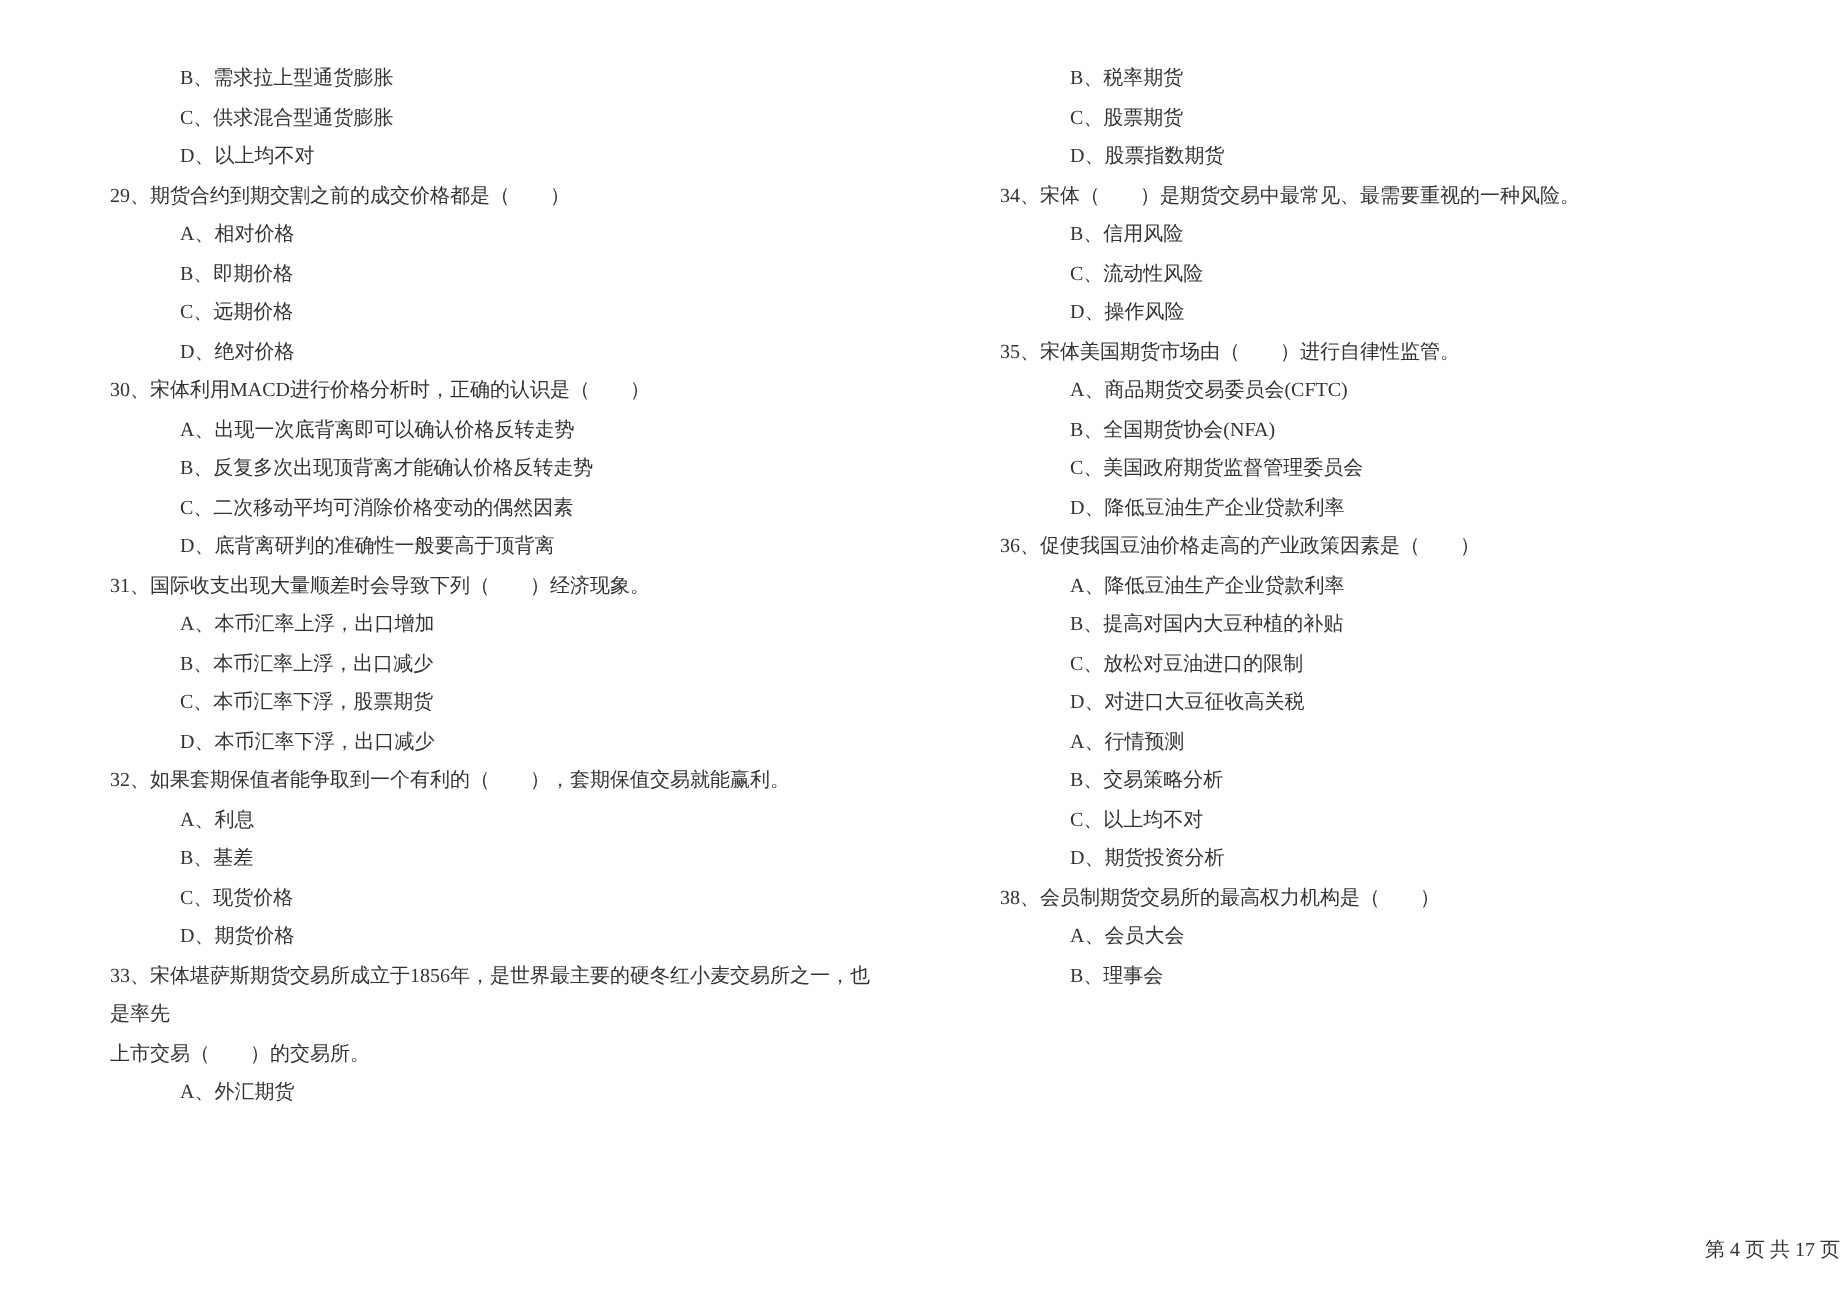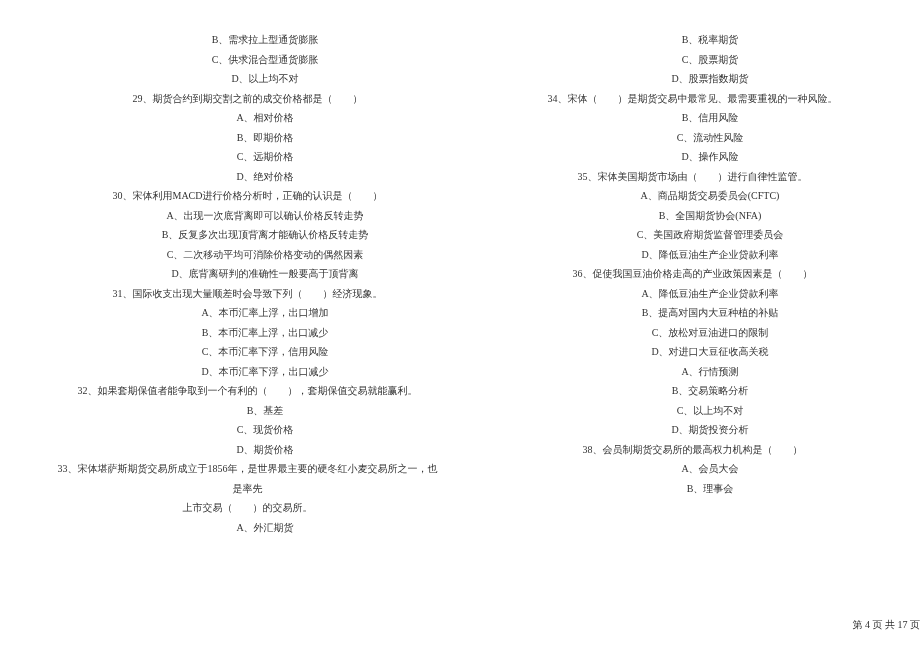--- a/index.html
+++ b/index.html
@@ -13,21 +13,20 @@
       background: #fff;
       font-family: "SimSun", "宋体", serif;
       font-size: 10px;
       color: #333;
       position: relative;
     }
     .page-container {
       display: flex;
       padding: 30px 35px 40px 35px;
       gap: 40px;
-      text-align: center;
     }
     .column {
       flex: 1;
       line-height: 1.95;
     }
     .option {
       padding-left: 55px;
     }
     .question {
       padding-left: 20px;
@@ -61,24 +60,25 @@
 
     <div class="question">30、宋体利用MACD进行价格分析时，正确的认识是（　　）</div>
     <div class="option">A、出现一次底背离即可以确认价格反转走势</div>
     <div class="option">B、反复多次出现顶背离才能确认价格反转走势</div>
     <div class="option">C、二次移动平均可消除价格变动的偶然因素</div>
     <div class="option">D、底背离研判的准确性一般要高于顶背离</div>
 
     <div class="question">31、国际收支出现大量顺差时会导致下列（　　）经济现象。</div>
     <div class="option">A、本币汇率上浮，出口增加</div>
     <div class="option">B、本币汇率上浮，出口减少</div>
-    <div class="option">C、本币汇率下浮，信用风险</div>
+    <div class="option">C、本币汇率下浮，股票期货</div>
     <div class="option">D、本币汇率下浮，出口减少</div>
 
     <div class="question">32、如果套期保值者能争取到一个有利的（　　），套期保值交易就能赢利。</div>
+    <div class="option">A、利息</div>
     <div class="option">B、基差</div>
     <div class="option">C、现货价格</div>
     <div class="option">D、期货价格</div>
 
     <div class="question">33、宋体堪萨斯期货交易所成立于1856年，是世界最主要的硬冬红小麦交易所之一，也是率先</div>
     <div class="question-continue">上市交易（　　）的交易所。</div>
     <div class="option">A、外汇期货</div>
   </div>
 
   <div class="column">

